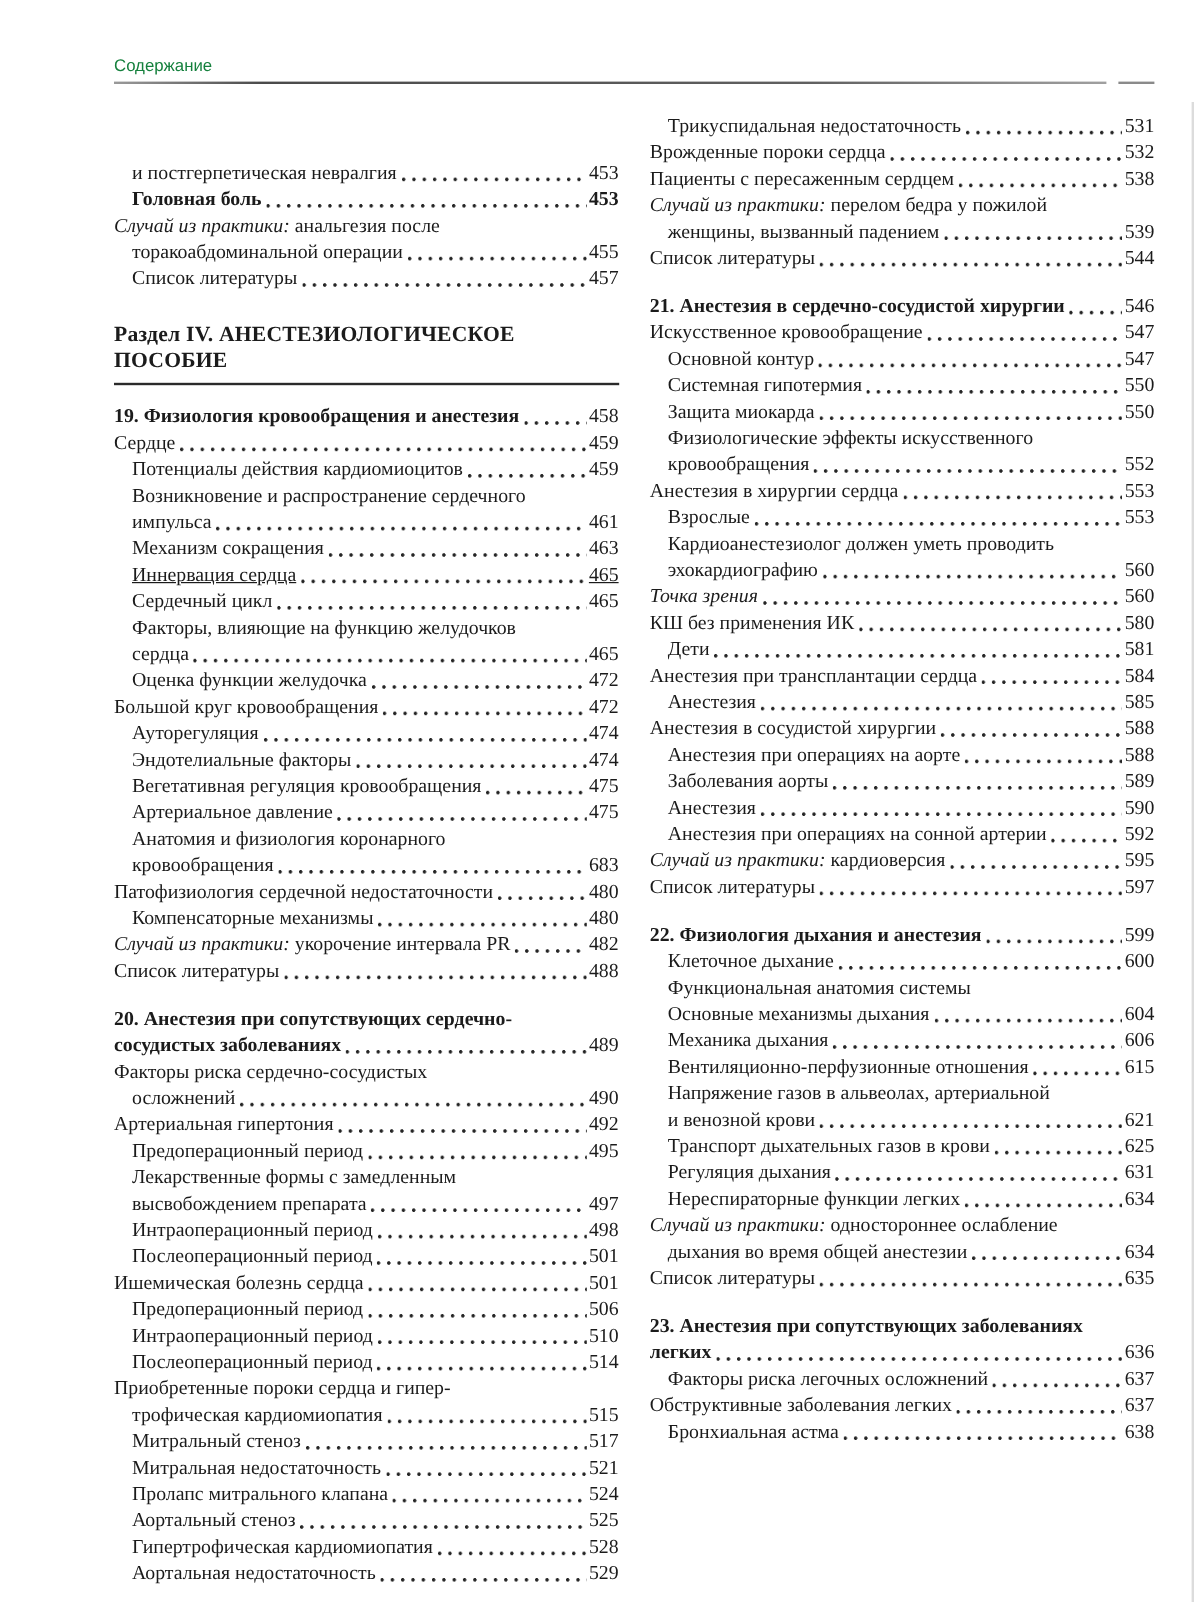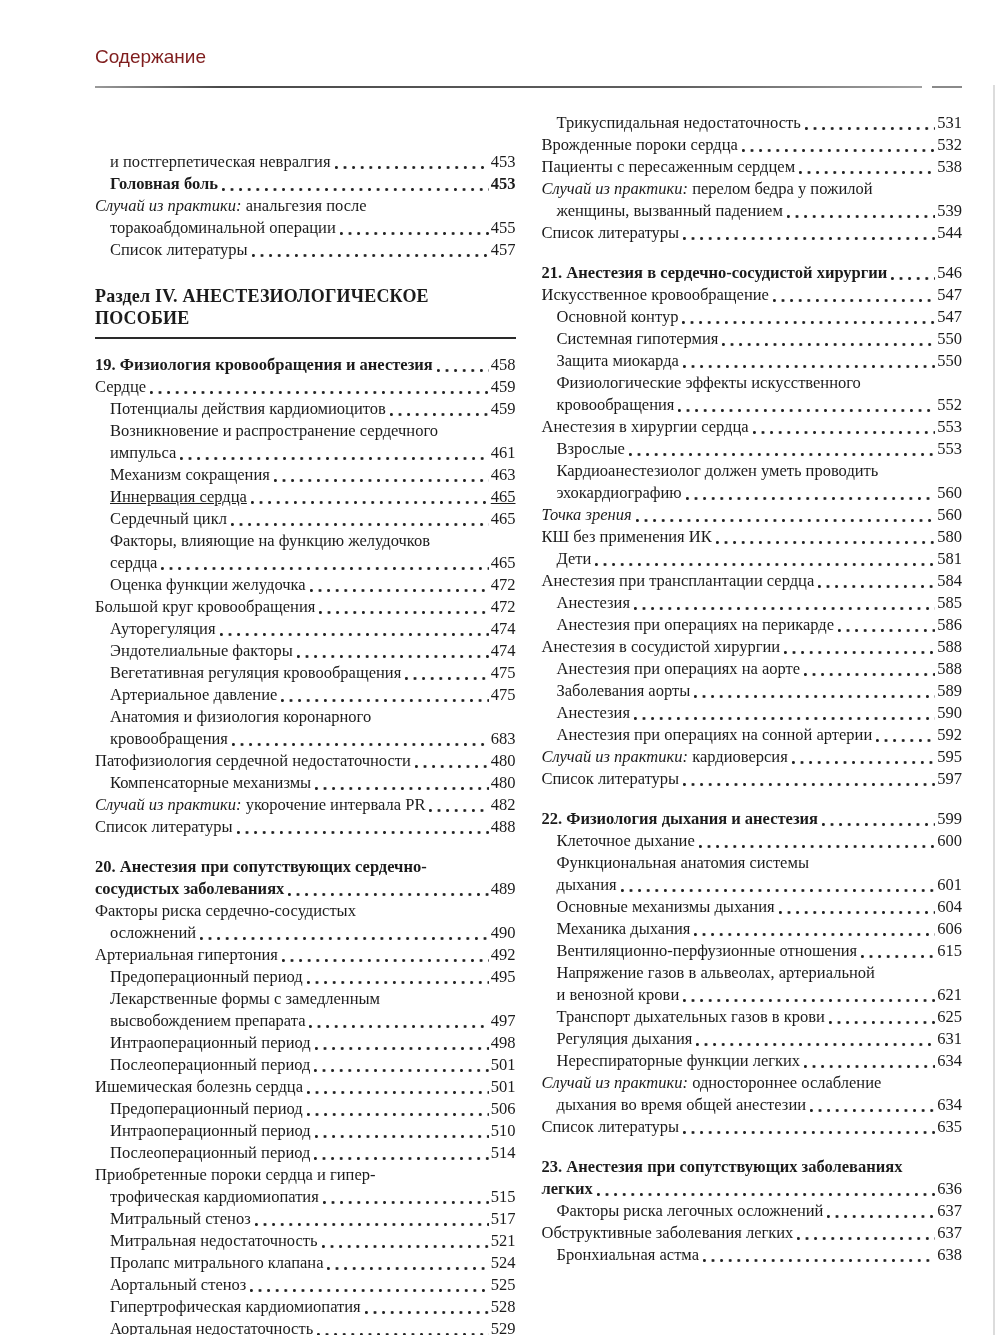--- a/index.html
+++ b/index.html
@@ -14,22 +14,22 @@
     font-size:16.5px;
     color:#1b1b1b;
     overflow:hidden;
   }
   .scan-edge {
     position:absolute; right:5px; top:85px; bottom:0;
     width:2px; background:#dcdcdc;
   }
   .header-title {
     font-family:"Liberation Sans", sans-serif;
-    font-size:19px; color:#7f1d1d;
-    margin-bottom:18px;
+    font-size:14px; color:#15803d;
+    margin-bottom:6px;
   }
   .header-rule { display:flex; align-items:center; gap:10px; margin-bottom:24px; }
   .header-rule .rule-main {
     flex:1; height:2px;
     background:linear-gradient(to right,#9a9a9a,#4a4a4a 15%,#606060 70%,#a0a0a0);
   }
   .header-rule .rule-dash { width:30px; height:2px; background:#8a8a8a; }
 
   .columns { display:grid; grid-template-columns:1fr 1fr; column-gap:26px; }
 
@@ -505,27 +505,20 @@
               <span class="page-num">584</span>
             </div>
           </div>
           <div class="entry" style="padding-left: 15px;">
             <div class="line last">
               <span class="txt">Анестезия</span>
               <span class="leader"></span>
               <span class="page-num">585</span>
             </div>
           </div>
-          <div class="entry" style="padding-left: 15px;">
-            <div class="line last">
-              <span class="txt">Анестезия при операциях на перикарде</span>
-              <span class="leader"></span>
-              <span class="page-num">586</span>
-            </div>
-          </div>
           <div class="entry" style="padding-left: 0px;">
             <div class="line last">
               <span class="txt">Анестезия в сосудистой хирургии</span>
               <span class="leader"></span>
               <span class="page-num">588</span>
             </div>
           </div>
           <div class="entry" style="padding-left: 15px;">
             <div class="line last">
               <span class="txt">Анестезия при операциях на аорте</span>
@@ -579,25 +572,20 @@
           </div>
           <div class="entry" style="padding-left: 15px;">
             <div class="line last">
               <span class="txt">Клеточное дыхание</span>
               <span class="leader"></span>
               <span class="page-num">600</span>
             </div>
           </div>
           <div class="entry" style="padding-left: 15px;">
             <div class="line"><span class="txt">Функциональная анатомия системы</span></div>
-            <div class="line last">
-              <span class="txt">дыхания</span>
-              <span class="leader"></span>
-              <span class="page-num">601</span>
-            </div>
           </div>
           <div class="entry" style="padding-left: 15px;">
             <div class="line last">
               <span class="txt">Основные механизмы дыхания</span>
               <span class="leader"></span>
               <span class="page-num">604</span>
             </div>
           </div>
           <div class="entry" style="padding-left: 15px;">
             <div class="line last">

